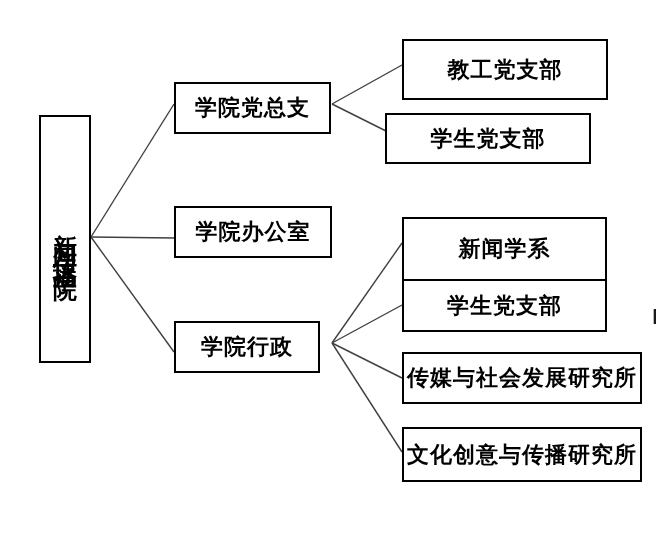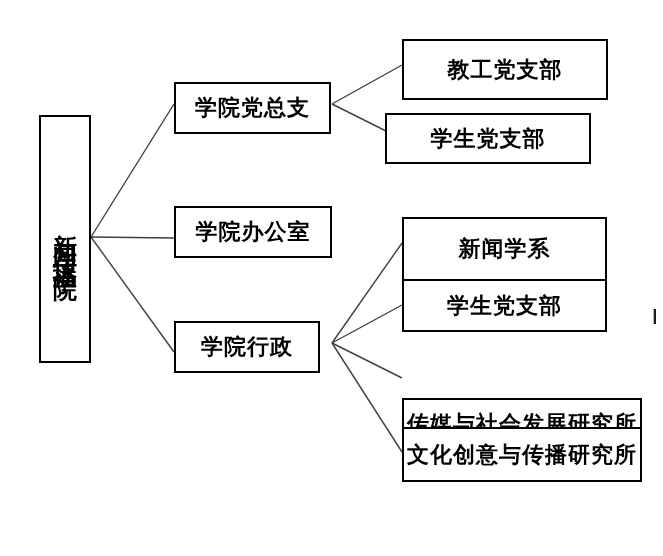--- a/index.html
+++ b/index.html
@@ -82,19 +82,19 @@
   <div class="node" style="left:174px; top:321px; width:146px; height:52px;">学院行政</div>
 
   <div class="node" style="left:402px; top:39px; width:206px; height:61px;">教工党支部</div>
 
   <div class="node" style="left:385px; top:113px; width:206px; height:51px;">学生党支部</div>
 
   <div class="node" style="left:402px; top:217px; width:205px; height:64px;">新闻学系</div>
 
   <div class="node" style="left:402px; top:279px; width:205px; height:53px;">学生党支部</div>
 
-  <div class="node" style="left:402px; top:352px; width:240px; height:52px;margin-top:46px;">传媒与社会发展研究所</div>
+  <div class="node" style="left:402px; top:352px; width:240px; height:52px;">传媒与社会发展研究所</div>
 
   <div class="node" style="left:402px; top:427px; width:240px; height:55px;">文化创意与传播研究所</div>
 
   <div class="stray-mark"></div>
 
 </div>
 
 </body></html>

